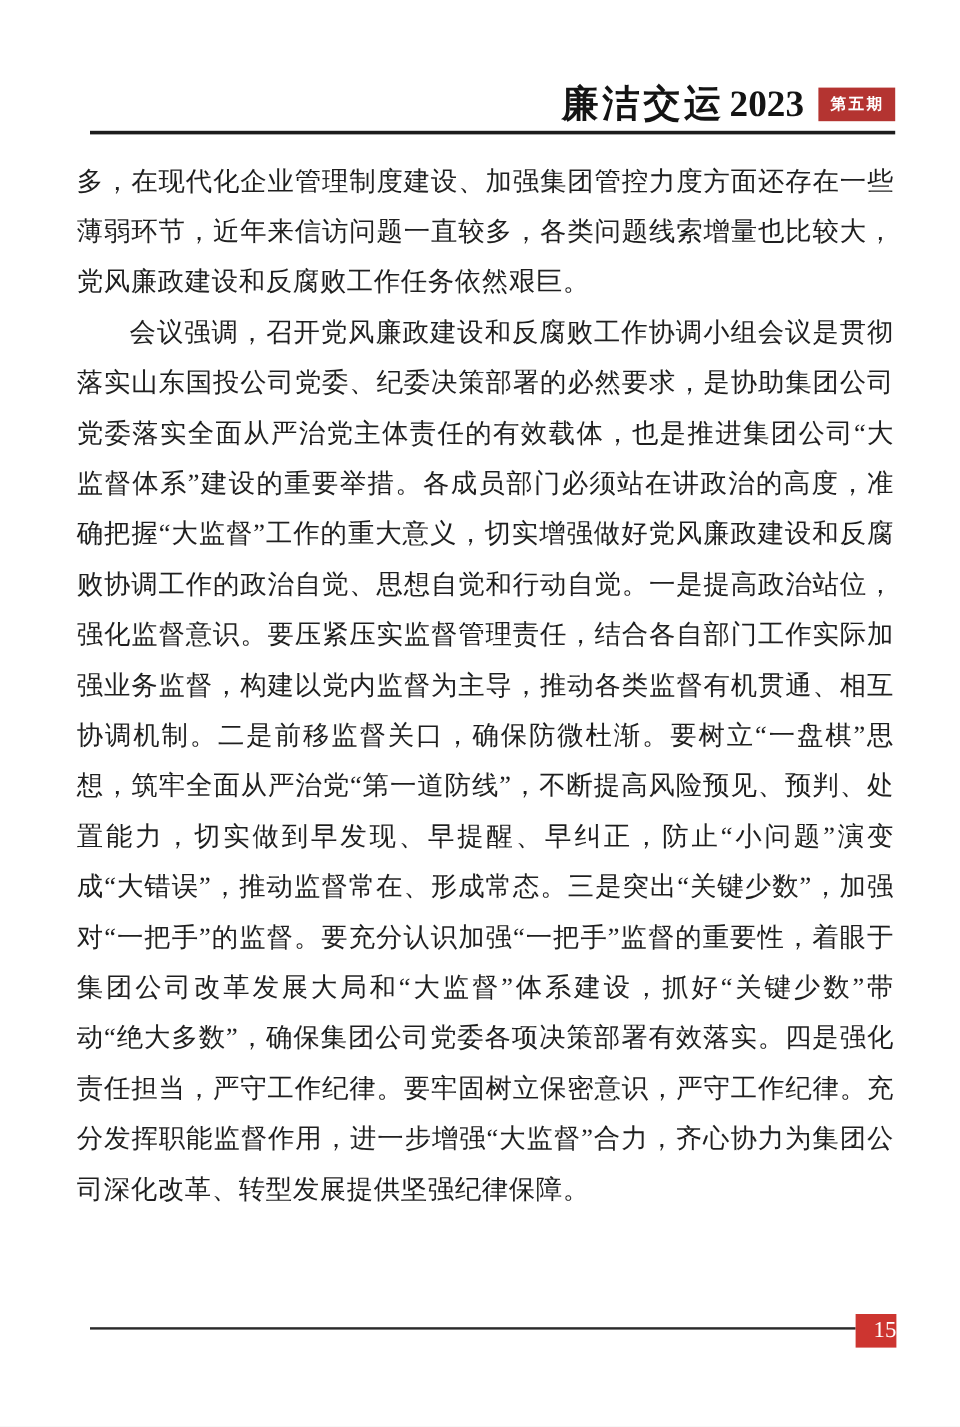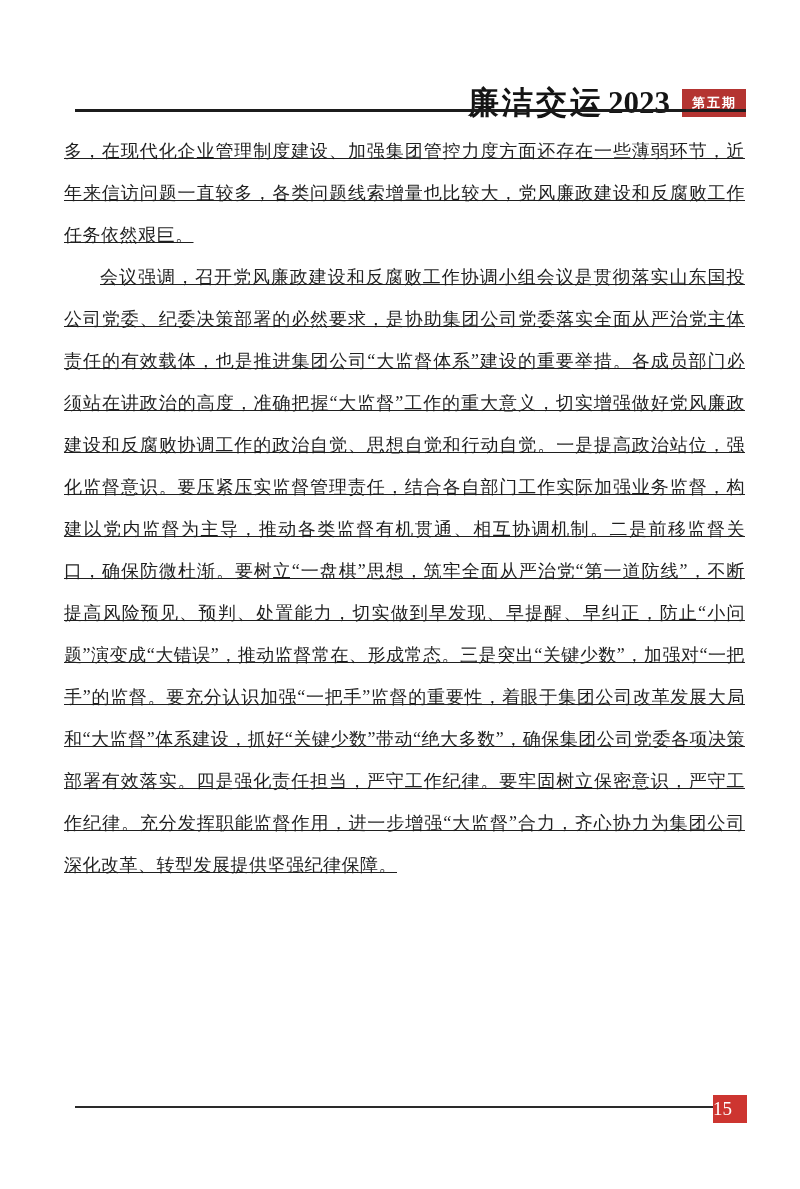--- a/index.html
+++ b/index.html
@@ -15,21 +15,21 @@
     width:800px;height:1189px;
     background:#ffffff;
     margin:0 auto;
     overflow:hidden;
     font-family:"Liberation Serif","DejaVu Serif",serif;
   }
   
   .masthead{
     position:absolute;
     top:66px;right:54px;
-    display:flex;align-items:center;gap:12px;margin-top:16px;
+    display:flex;align-items:center;gap:12px;
   }
   .masthead-title{
     font-size:31px;font-weight:bold;
     color:#141414;
     letter-spacing:3px;
     font-family:"Liberation Serif","DejaVu Serif",serif;
   }
   .masthead-year{
     font-size:31px;font-weight:bold;color:#141414;
     letter-spacing:0;
@@ -50,46 +50,45 @@
     background:var(--rule-color);
   }
   
   .article{
     position:absolute;
     top:130px;left:64px;
     width:681px;
     color:var(--text-color);
   }
   .article p{
-    font-size:18px;
+    font-size:22px;
     line-height:42px;
     text-align:justify;
     text-align-last:left;
     text-justify:inter-character;
     letter-spacing:0.5px;
     color:var(--text-color);
-    text-decoration:underline;
   }
   .article p.indent{text-indent:2em;}
   
   .footer-rule{
     position:absolute;
     top:1106px;left:75px;
     width:638px;height:2px;
     background:#2a2a2a;
   }
   .page-number-badge{
     position:absolute;
     top:1095px;left:713px;
     width:34px;height:28px;
     background:var(--page-number-bg);
     color:#ffffff;
     font-size:19px;
     line-height:28px;
-    text-align:left;
+    text-align:right;
     font-family:"Liberation Serif","DejaVu Serif",serif;
   }
 </style>
 </head>
 <body>
 
 <div class="page">
 
   <div class="masthead">
     <span>

